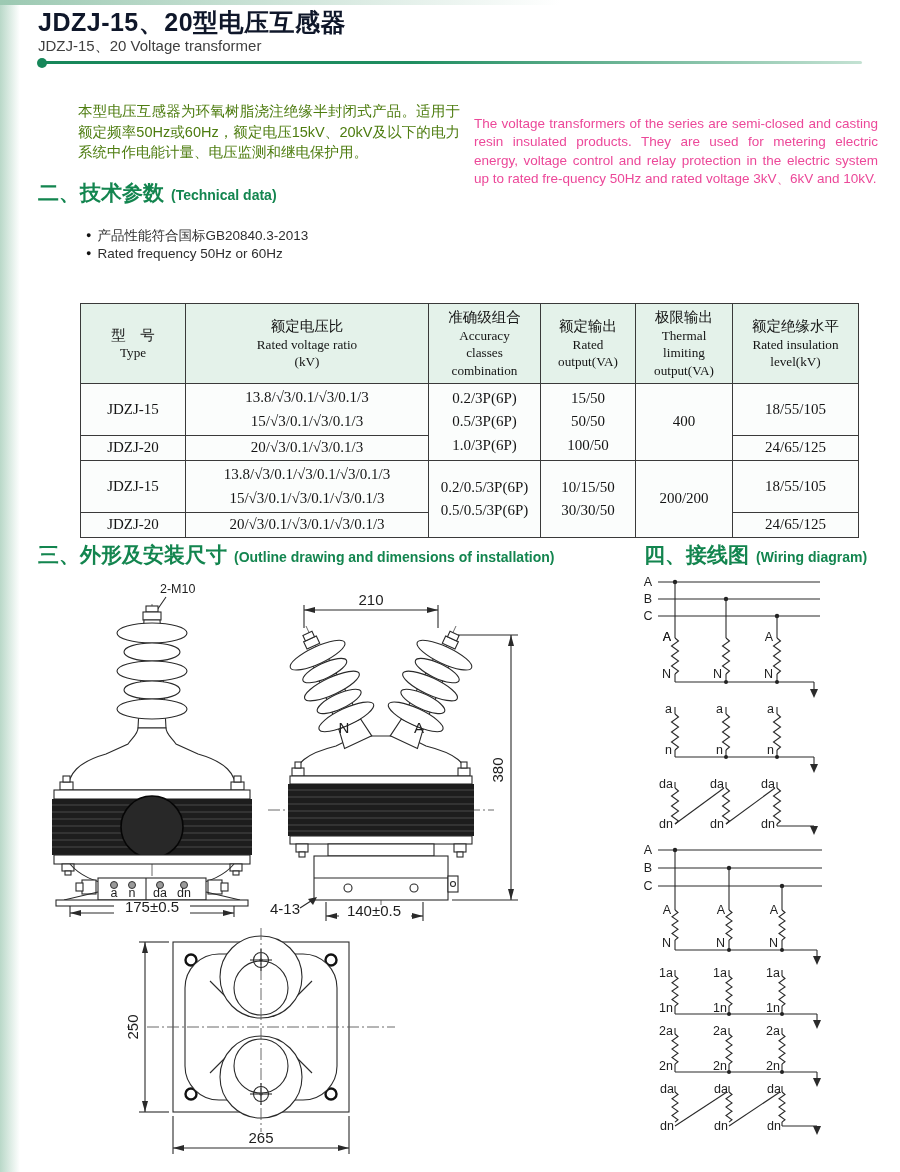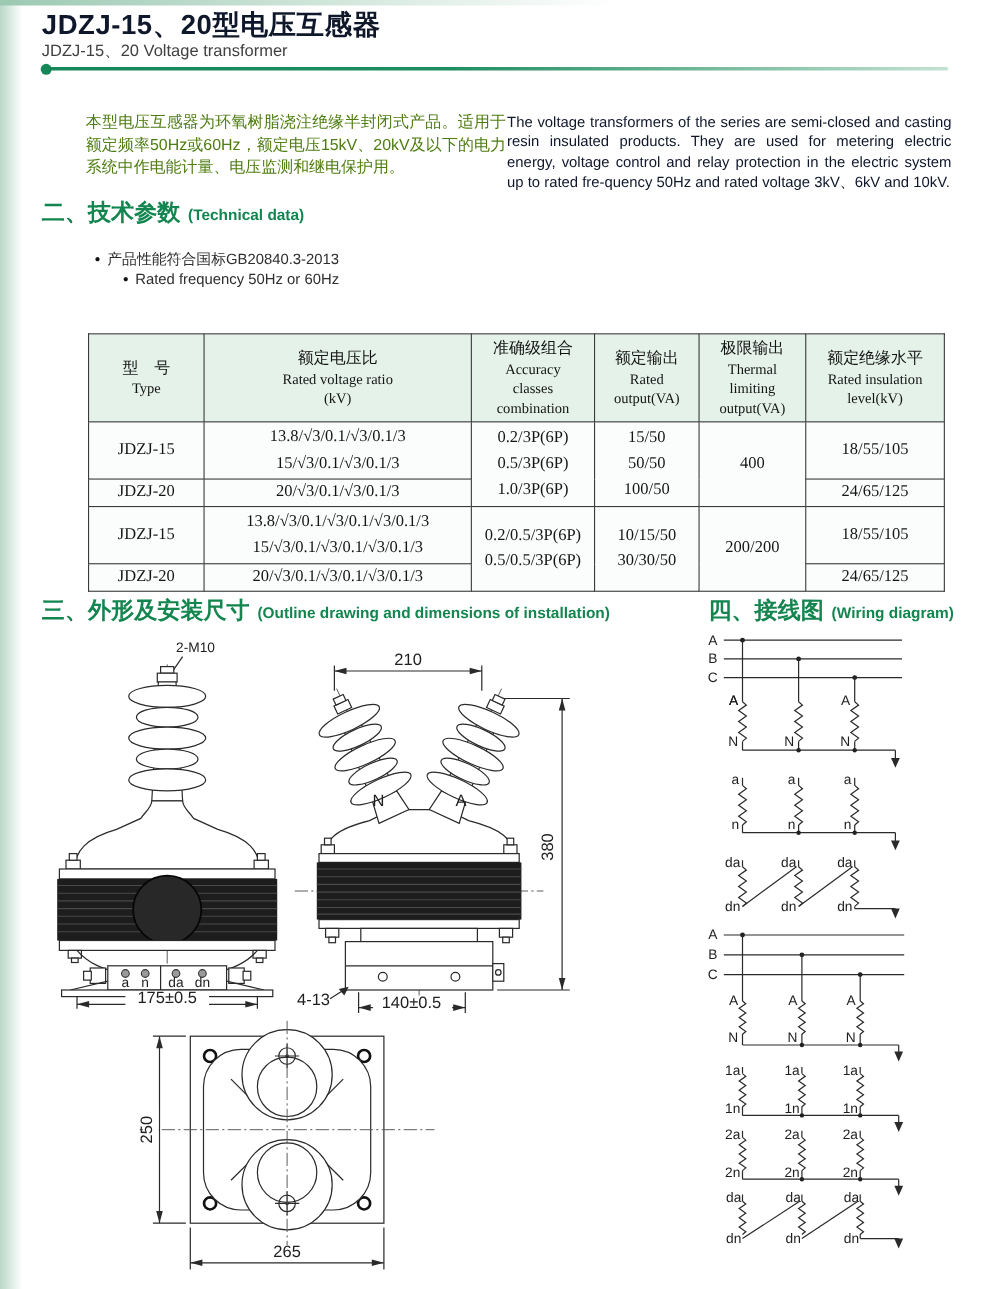--- a/index.html
+++ b/index.html
@@ -14,23 +14,23 @@
   .subtitle{position:absolute;left:38px;top:37px;font-size:15px;color:#404040;}
   .title-rule{position:absolute;left:40px;top:61px;width:822px;height:3px;border-radius:2px;
         background:linear-gradient(to right,#17875a 0%,#1f8d60 45%,#c4e2d3 100%);}
   .title-rule .dot{position:absolute;left:-3px;top:-3.5px;width:10px;height:10px;
         border-radius:50%;background:#17875a;}
   .sec-head{position:absolute;color:#13854f;font-weight:bold;font-size:21px;white-space:nowrap;}
   .sec-head .en{font-size:14px;margin-left:7px;}
   .desc-cn{position:absolute;left:78px;top:101px;width:382px;font-size:14.5px;line-height:1.42;
         text-align:justify;color:#4d7c0f;margin:0;}
   .desc-en{position:absolute;left:461px;top:102px;width:404px;font-size:13.5px;line-height:1.36;
-        text-align:justify;color:#0f172a;margin:0;}
+        text-align:justify;color:#ec4899;margin:13px;}
   .bullets{position:absolute;left:86px;top:227px;font-size:13.5px;color:#2e2e2e;line-height:17.5px;}
-  .bullets .b{white-space:nowrap;text-align:right;}
+  .bullets .b{white-space:nowrap;}
   .bullets .b::before{content:"●";font-size:9px;vertical-align:2px;margin-right:6px;color:#111;}
   table.spec{position:absolute;left:80px;top:303px;border-collapse:collapse;table-layout:fixed;
         font-family:"Liberation Serif",serif;color:#141414;background:#fbfdfc;}
   table.spec td,table.spec th{border:1.4px solid #3a3a3a;text-align:center;vertical-align:middle;
         padding:0 3px;font-weight:normal;}
   table.spec thead th{background:#e4f2ea;font-size:14.5px;line-height:1.3;}
   table.spec thead .en{font-size:13.2px;}
   table.spec td{font-size:15px;line-height:1.55;}
   .dwg-svg{position:absolute;}
   .ln{stroke:#2a2a2a;stroke-width:1.1;fill:none;}

